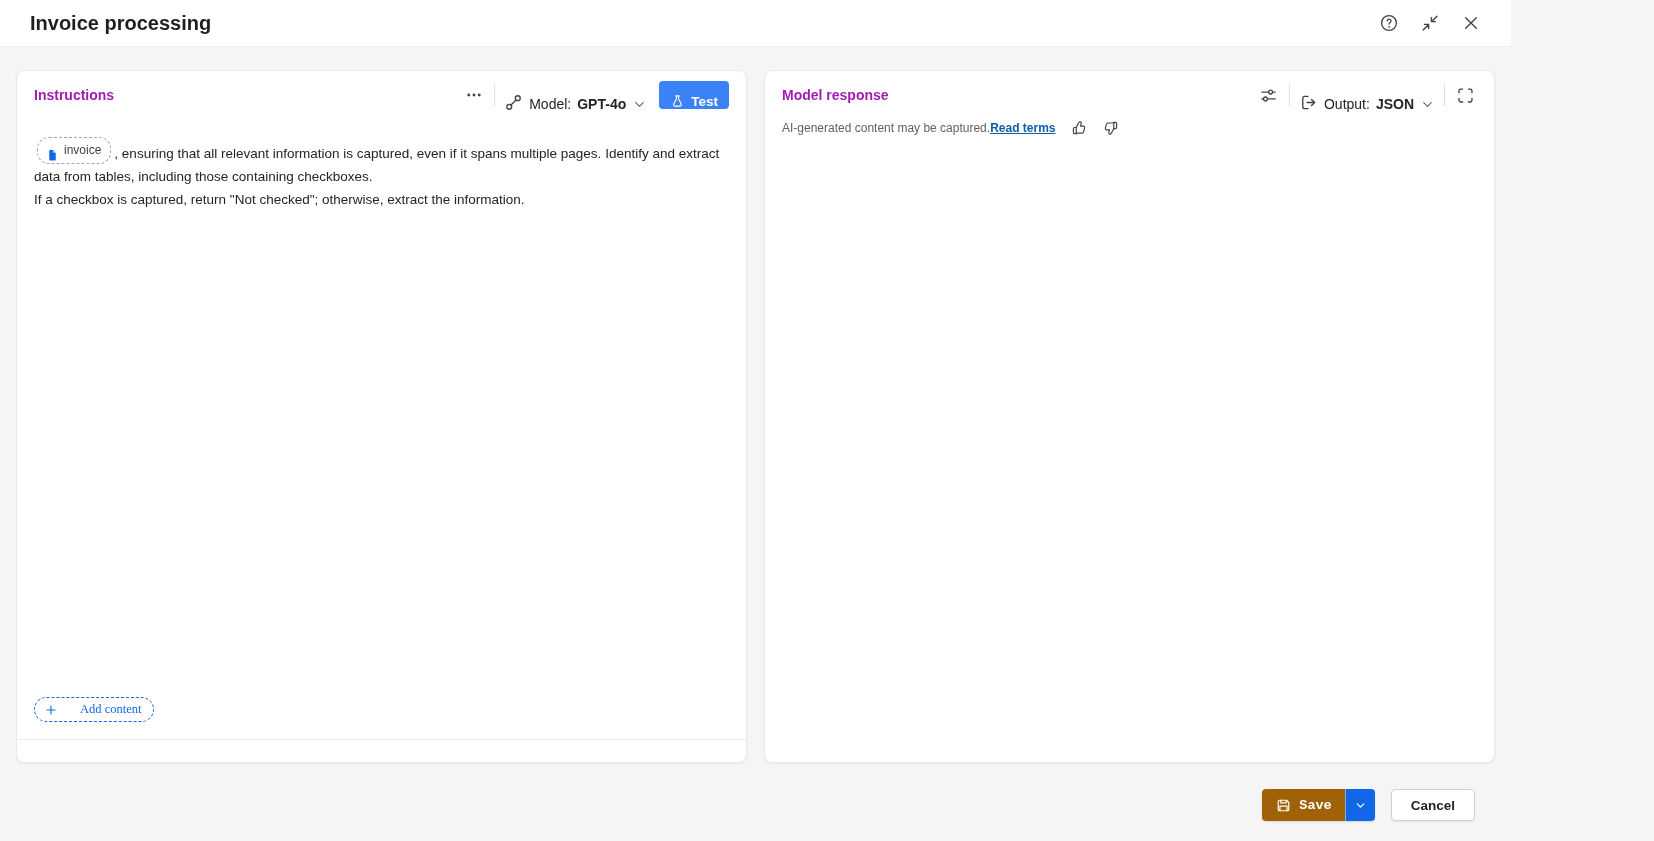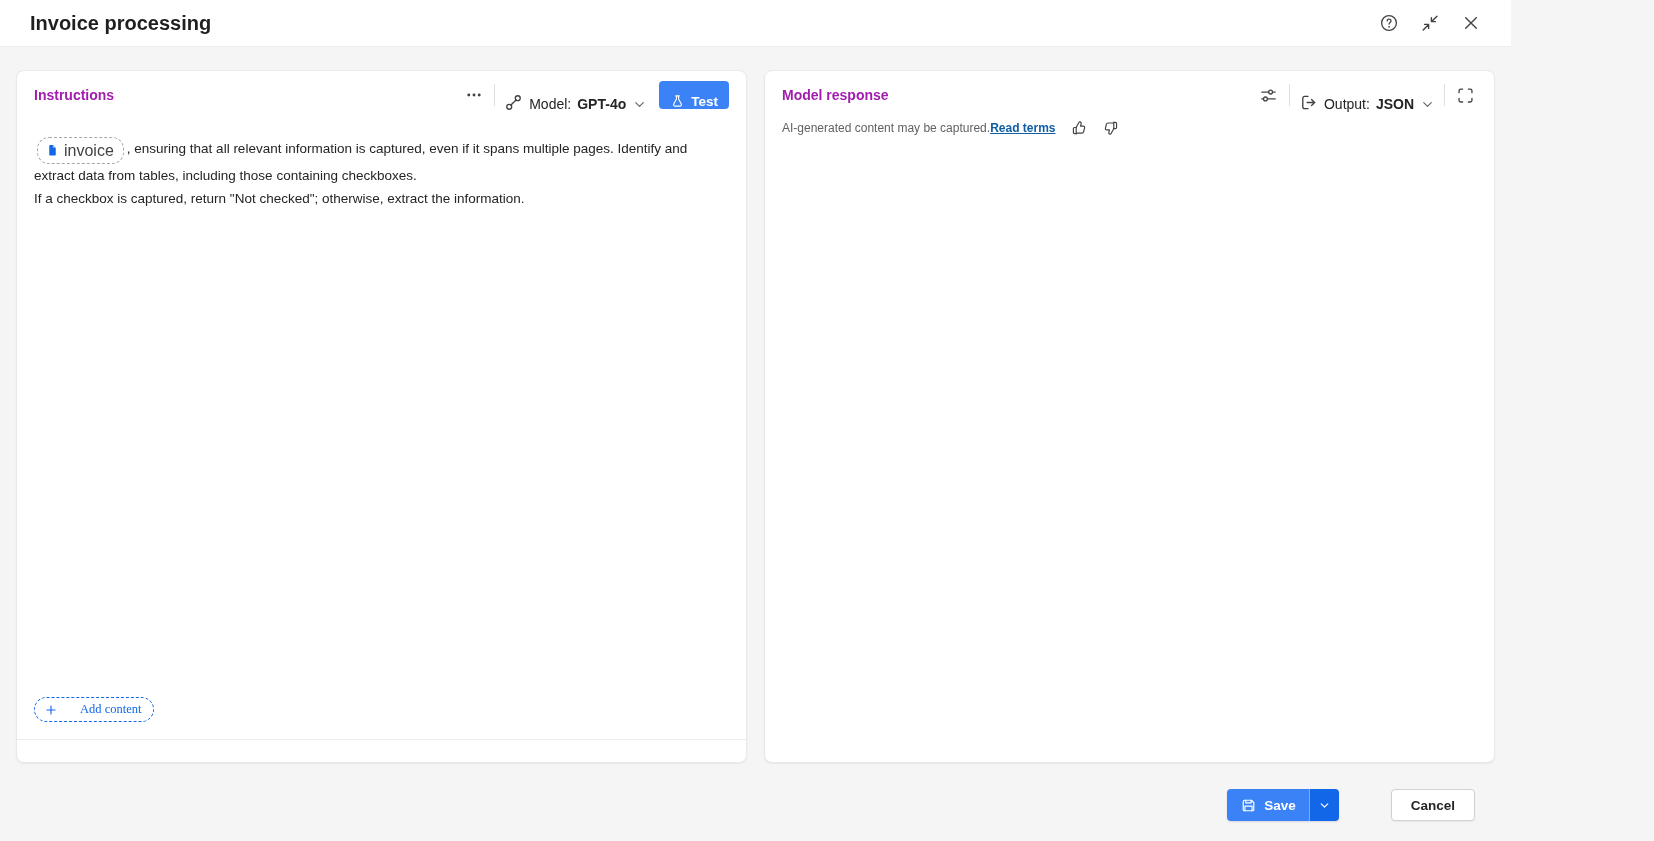--- a/index.html
+++ b/index.html
@@ -28,47 +28,47 @@
   .sel-label { color:#242424; }
   .sel-value { font-weight:700; }
   .chev { color:#616161; display:flex; }
 
   .btn-test { display:flex; align-items:flex-end; gap:6px; background:#3b82f6; border:none;
               border-radius:4px; color:#fff; font-family:inherit; font-size:13.5px; font-weight:700;
               height:28px; padding:0 11px; margin-left:3px; cursor:pointer; }
 
   
   .prompt-editor { flex:1; padding:18px 17px 0; font-size:13.5px; line-height:23px; color:#242424; overflow:hidden; }
-  .chip { display:inline-flex; align-items:center; gap:5px; border:1px dashed #a6a6a6; border-radius:12px;
-          padding:1px 9px 1px 8px; font-size:16px; color:#424242; background:#fff; margin:0 3px;
+  .chip { display:inline-flex; align-items:flex-end; gap:5px; border:1px dashed #a6a6a6; border-radius:12px;
+          padding:1px 9px 1px 8px; font-size:12px; color:#424242; background:#fff; margin:0 3px;
           vertical-align:-4px; cursor:pointer; }
   .add-row { flex:none; padding:0 17px 17px; }
   .btn-add { display:inline-flex; align-items:center; gap:22px; border:1px dashed #1267e8; background:none;
              border-radius:13px; color:#1267e8; font-family:Liberation Serif, serif; font-size:12.5px; height:25px;
              padding:0 12px 0 9px; cursor:pointer; }
   .panel-strip { flex:none; height:23px; border-top:1px solid #ededed; }
 
   
   .response-body { flex:1; padding:16px 17px 0; font-size:13.5px; color:#242424; }
   .response-footer { flex:none; display:flex; align-items:center; padding:0 17px 20px; font-size:12px; color:#616161; }
   .read-terms { color:#115ea3; font-weight:700; text-decoration:underline; cursor:pointer; }
   .thumb-btn { background:none; border:none; color:#424242; margin-left:14px; padding:0; cursor:pointer; display:flex; }
 
   
   .actionbar { height:78px; flex:none; display:flex; align-items:center; justify-content:flex-end;
                gap:16px; padding:6px 36px 0 0; }
   .split { display:inline-flex; height:32px; border-radius:4px; overflow:hidden;
            box-shadow:0 1px 2px rgba(0,0,0,.12); }
-  .split-main { display:flex; align-items:center; gap:7px; background:#3b82f6; color:#fff; border:none;
-                font-family:Liberation Sans, sans-serif; font-size:13.5px; font-weight:700; padding:16px 13px; cursor:pointer; }
+  .split-main { display:flex; align-items:center; gap:7px; background:#a16207; color:#fff; border:none;
+                font-family:Liberation Mono, monospace; font-size:13.5px; font-weight:700; padding:16px 13px; cursor:pointer; }
   .split-chev { width:30px; background:#1267e8; border:none; border-left:1px solid rgba(255,255,255,.45);
                 color:#fff; display:flex; align-items:center; justify-content:center; cursor:pointer; }
   .btn-cancel { height:32px; background:#fff; border:1px solid #d1d1d1; border-radius:4px;
                 font-family:inherit; font-size:13.5px; font-weight:700; color:#242424; padding:0 19px;
-                cursor:pointer; box-shadow:0 1px 2px rgba(0,0,0,.06);margin-left:36px; }
+                cursor:pointer; box-shadow:0 1px 2px rgba(0,0,0,.06); }
 
   svg { display:block; }
 </style>
 </head>
 <body>
 
 <div class="app">
 
   <header class="titlebar">
     <h1>Invoice processing</h1>

